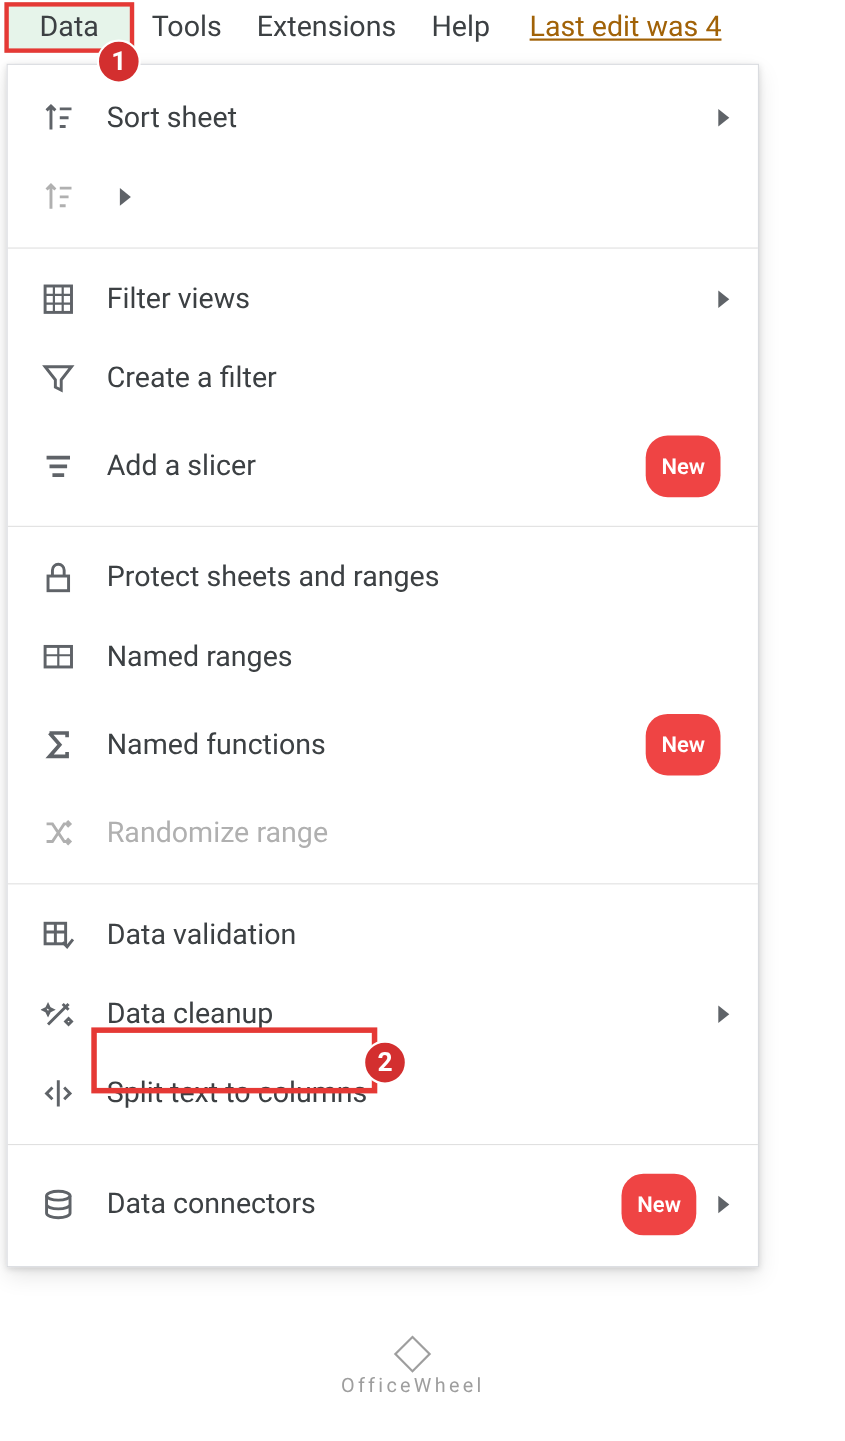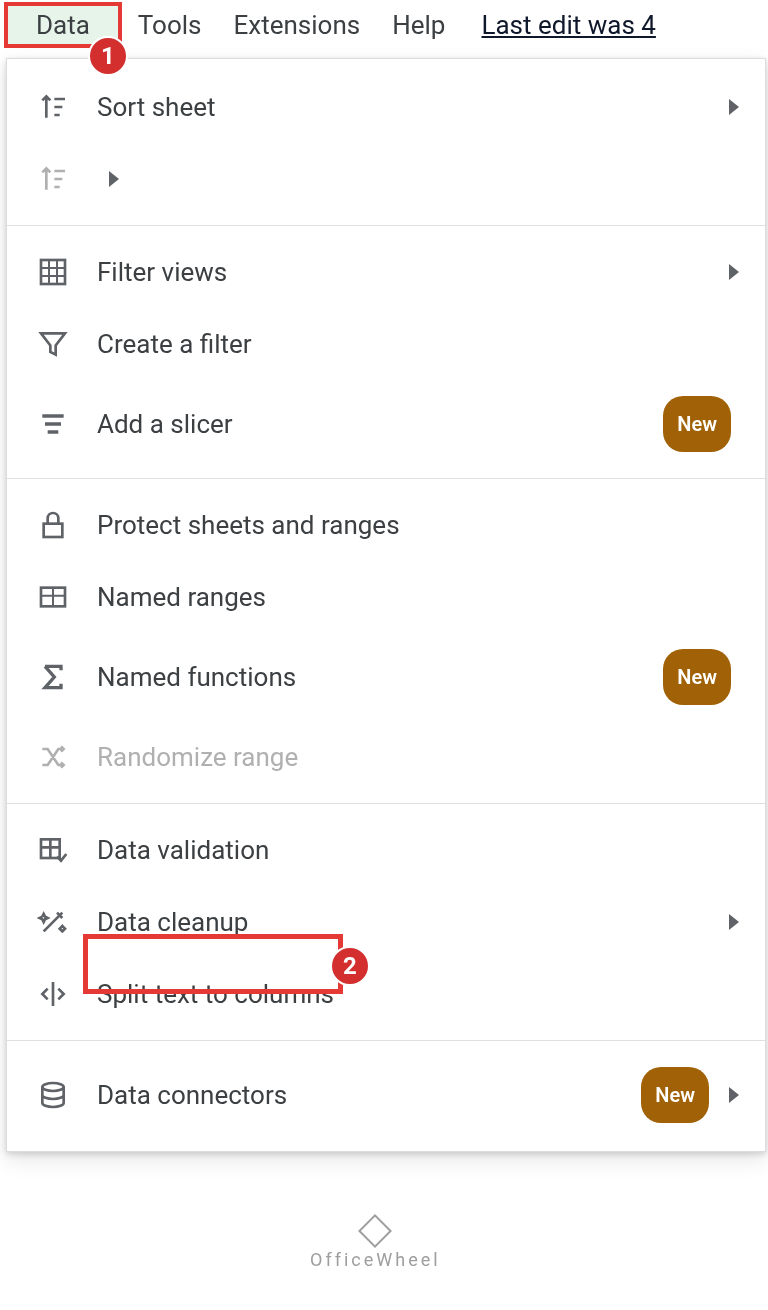--- a/index.html
+++ b/index.html
@@ -28,21 +28,21 @@
       padding: 8px 16px;
       cursor: pointer;
       position: relative;
     }
     .menu-item.active {
       background: #e6f4ea;
       border: 4px solid #e53935;
       padding: 4px 28px;
     }
     .last-edit {
-      color: #0f172a;
+      color: #a16207;
       text-decoration: underline;
       margin-left: 20px;
       font-size: 26px;
       white-space: nowrap;
     }
     .callout {
       position: absolute;
       width: 40px;
       height: 40px;
       background: #d32f2f;
@@ -61,21 +61,21 @@
       left: 88px;
     }
     .callout-2 {
       top: 946px;
       left: 330px;
     }
     .dropdown {
       position: absolute;
       top: 58px;
       left: 6px;
-      width: 760px;
+      width: 684px;
       background: #fff;
       border: 1px solid #dadce0;
       box-shadow: 0 2px 6px rgba(0,0,0,0.15), 0 8px 20px rgba(0,0,0,0.1);
       padding: 12px 0;
     }
     .menu-row {
       display: flex;
       align-items: center;
       padding: 16px 26px;
       font-size: 26px;
@@ -112,21 +112,21 @@
     }
     .submenu-arrow {
       width: 0;
       height: 0;
       border-top: 8px solid transparent;
       border-bottom: 8px solid transparent;
       border-left: 10px solid #5f6368;
       margin-left: 12px;
     }
     .badge-new {
-      background: #a16207;
+      background: #ef4444;
       color: #fff;
       font-size: 20px;
       font-weight: 600;
       padding: 16px 14px;
       border-radius: 20px;
       margin-right: 8px;
     }
     .divider {
       height: 1px;
       background: #e0e0e0;

